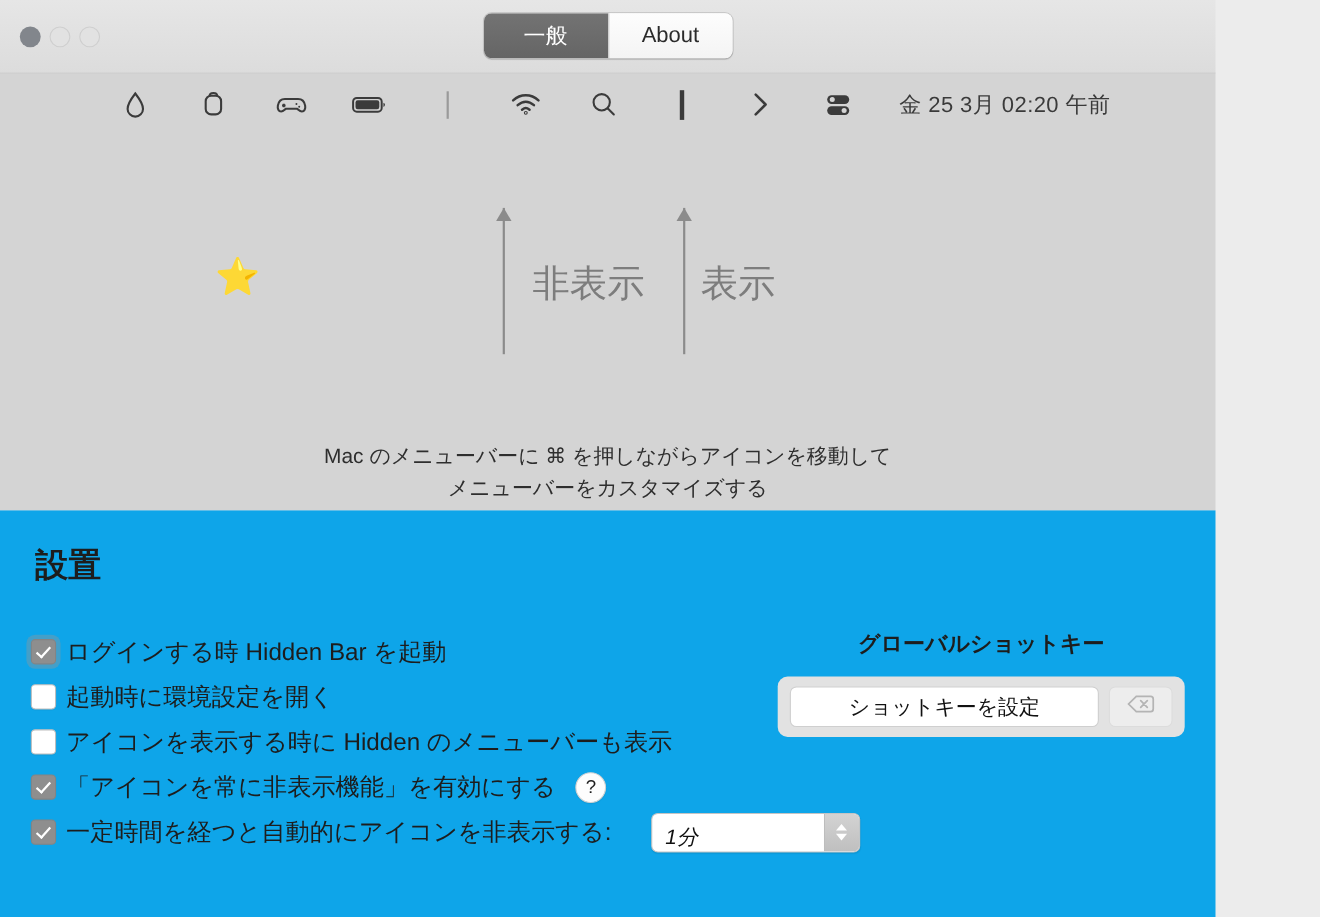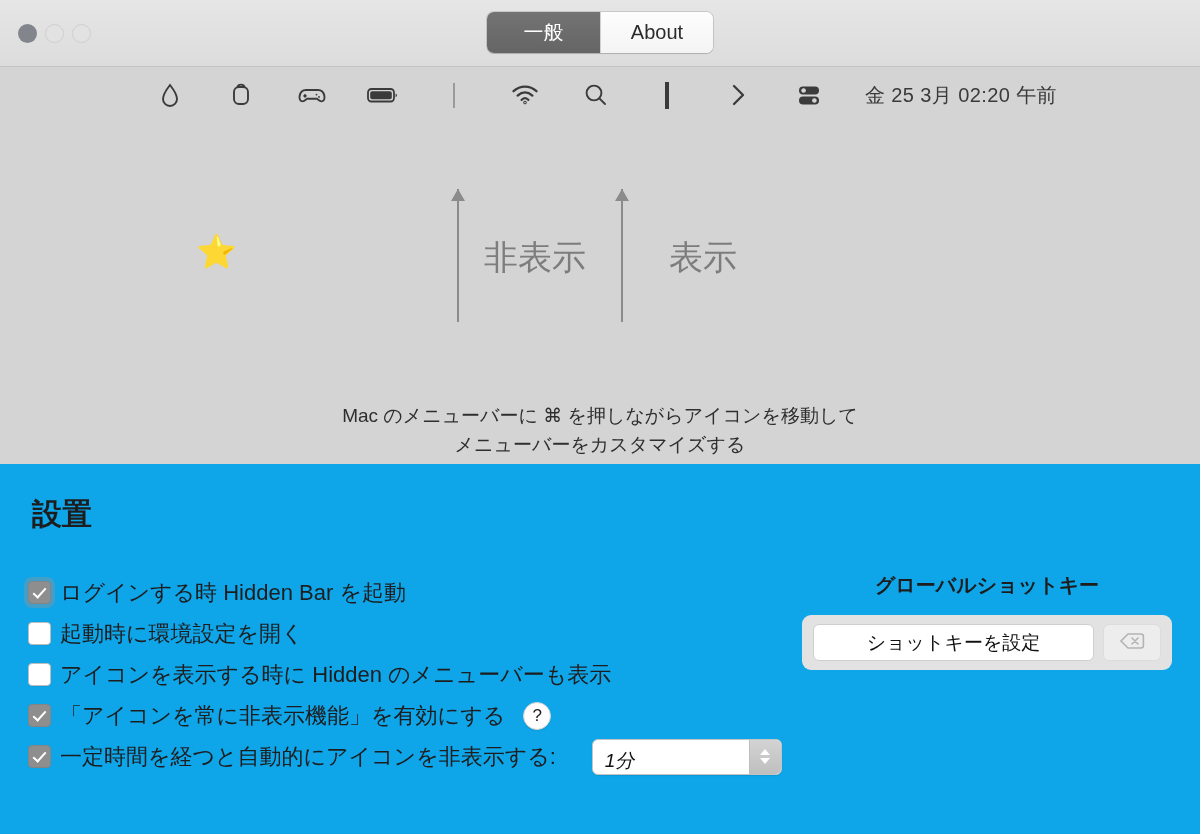--- a/index.html
+++ b/index.html
@@ -9,21 +9,21 @@
   body {
     width: 1200px;
     height: 834px;
     overflow: hidden;
     font-family: "Liberation Sans", "DejaVu Sans", sans-serif;
     background: #ececec;
     -webkit-font-smoothing: antialiased;
   }
   .window {
     position: relative;
-    width: 1200px;
+    width: 1105px;
     height: 834px;
     background: #ececec;
     display: flex;
     flex-direction: column;
   }
 
   
   .titlebar {
     position: relative;
     height: 66px;
@@ -175,21 +175,21 @@
     display: flex;
     align-items: center;
     gap: 2px;
   }
   .zone-label .star {
     font-size: 33px;
     line-height: 1;
   }
   .zone-always { left: 196px; top: 168px; }
   .zone-hidden { left: 484px; top: 168px; }
-  .zone-shown  { left: 637px; top: 168px; margin-left: 32px; }
+  .zone-shown  { left: 637px; top: 168px; }
 
   .hint {
     position: absolute;
     left: 0;
     right: 0;
     top: 334px;
     text-align: center;
     font-size: 19px;
     line-height: 1.55;
     color: #2e2e2e;

